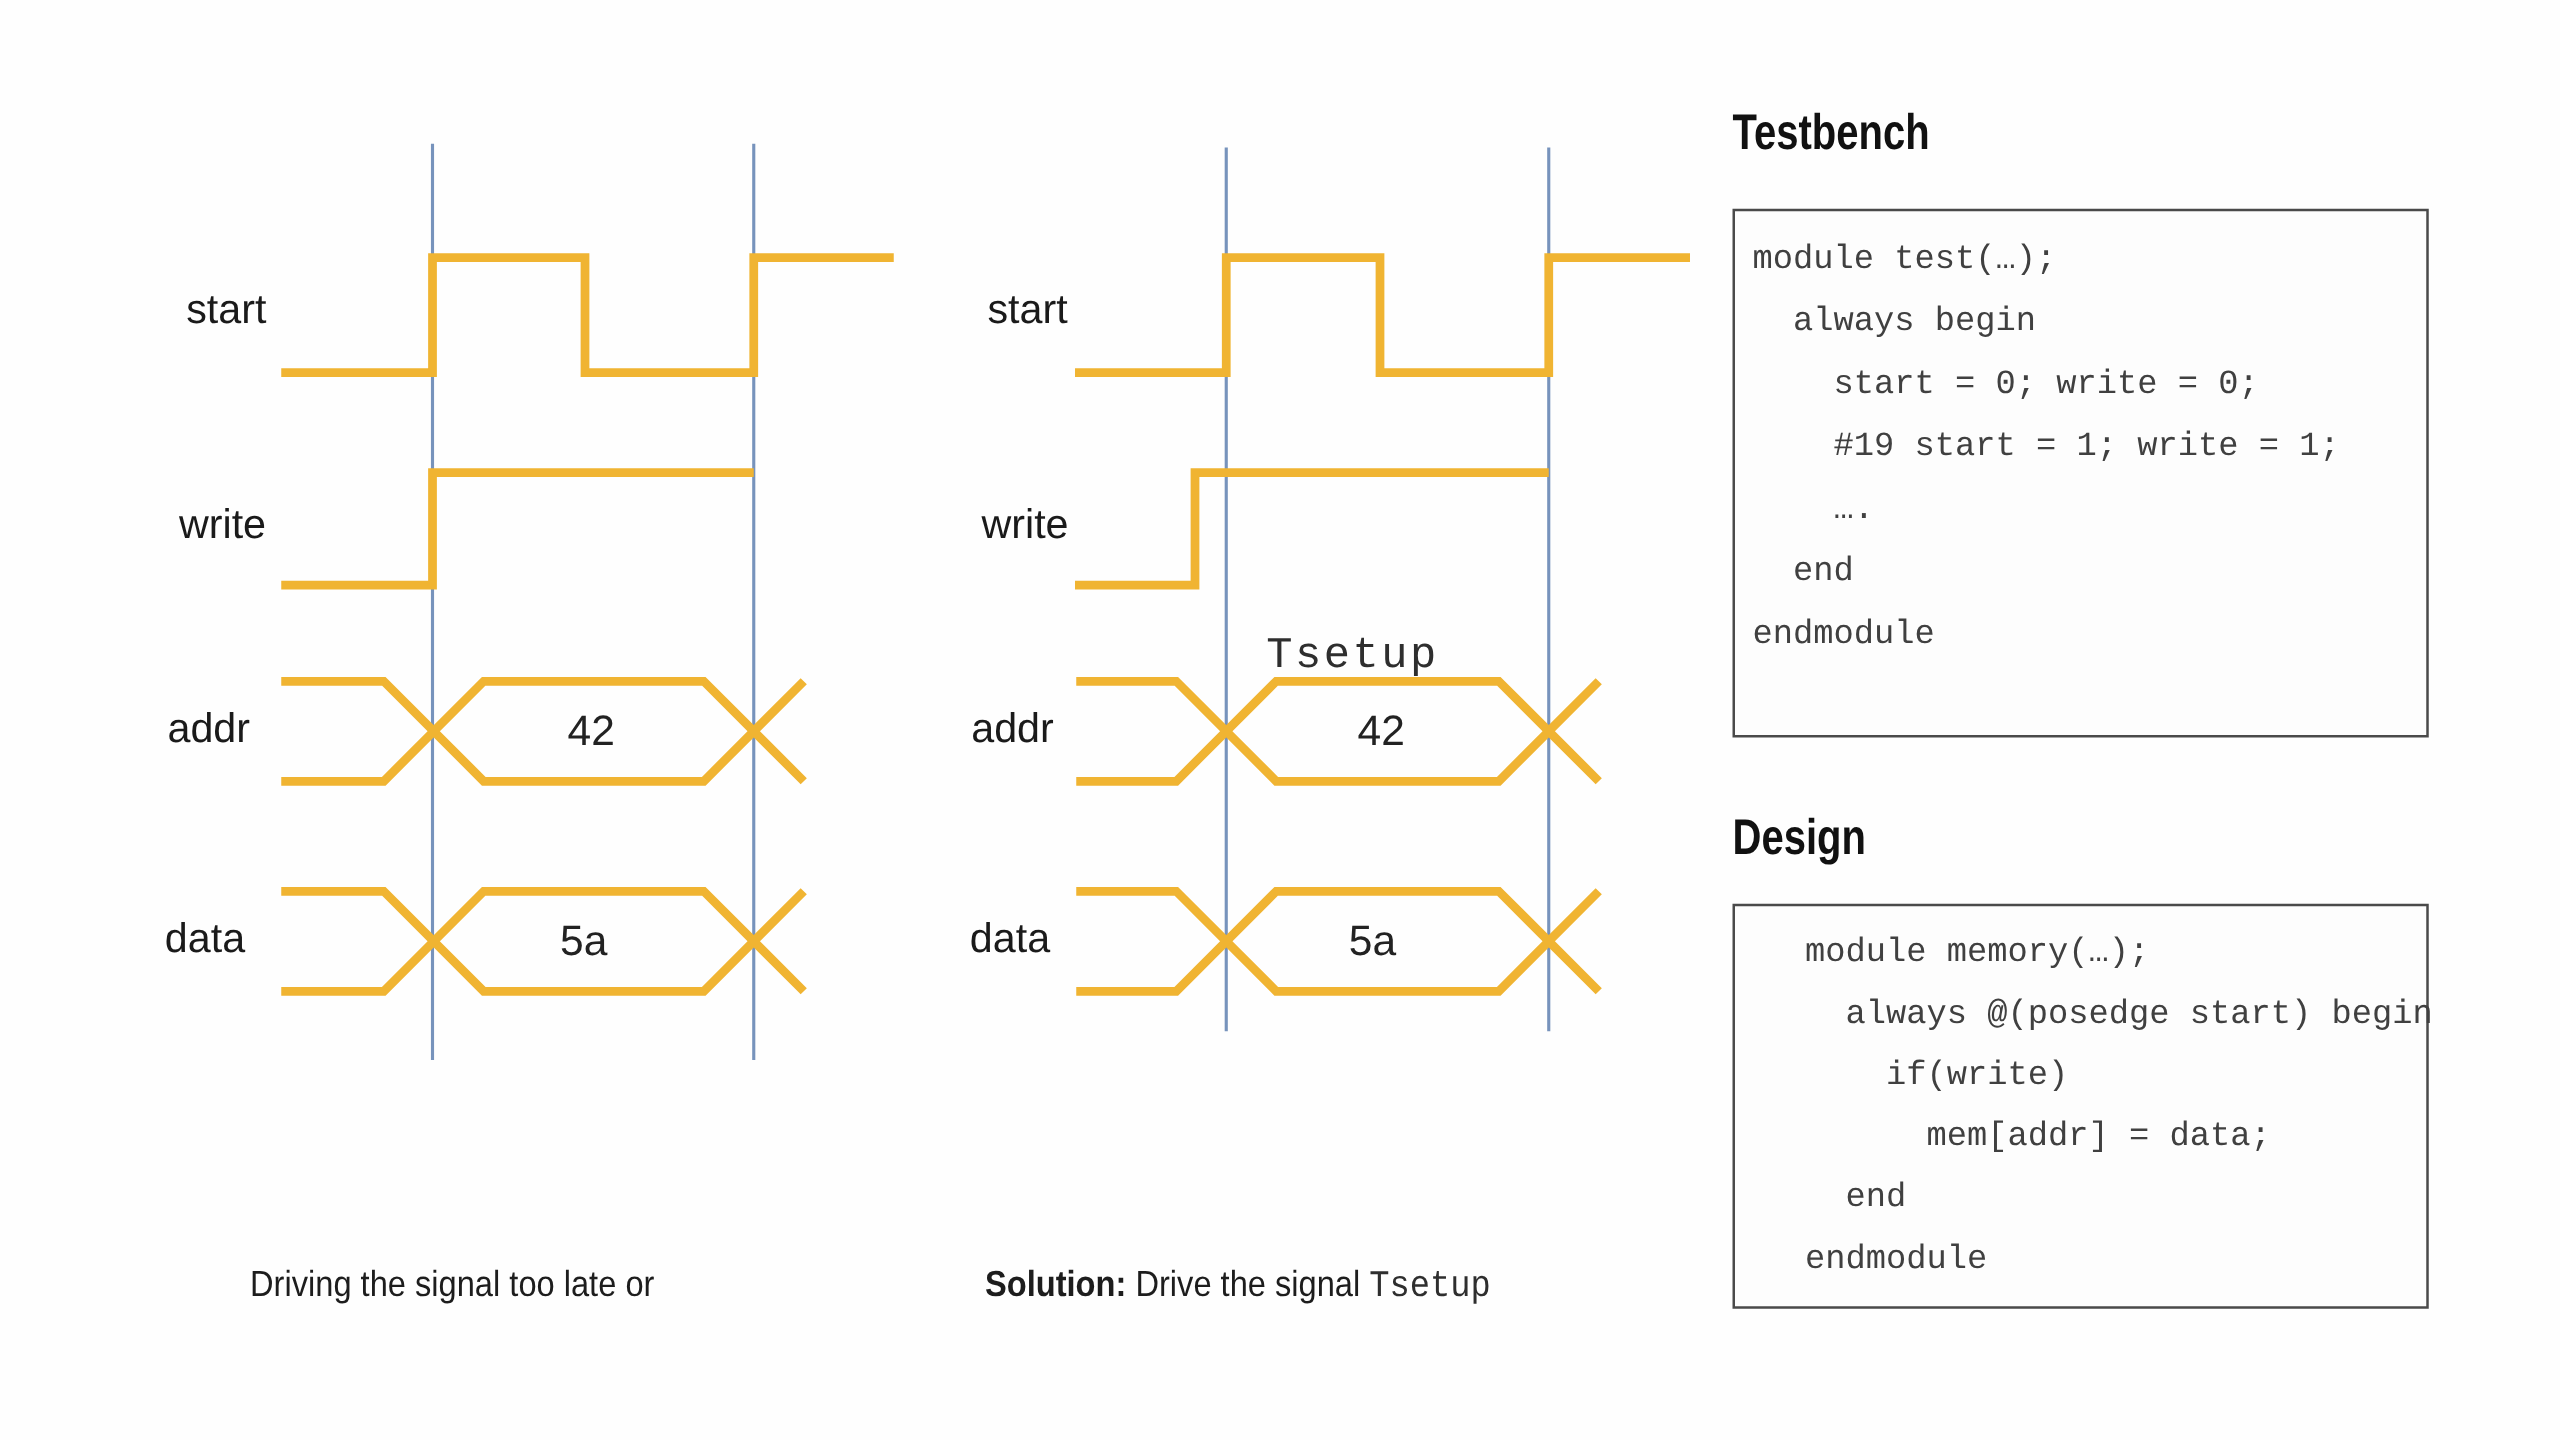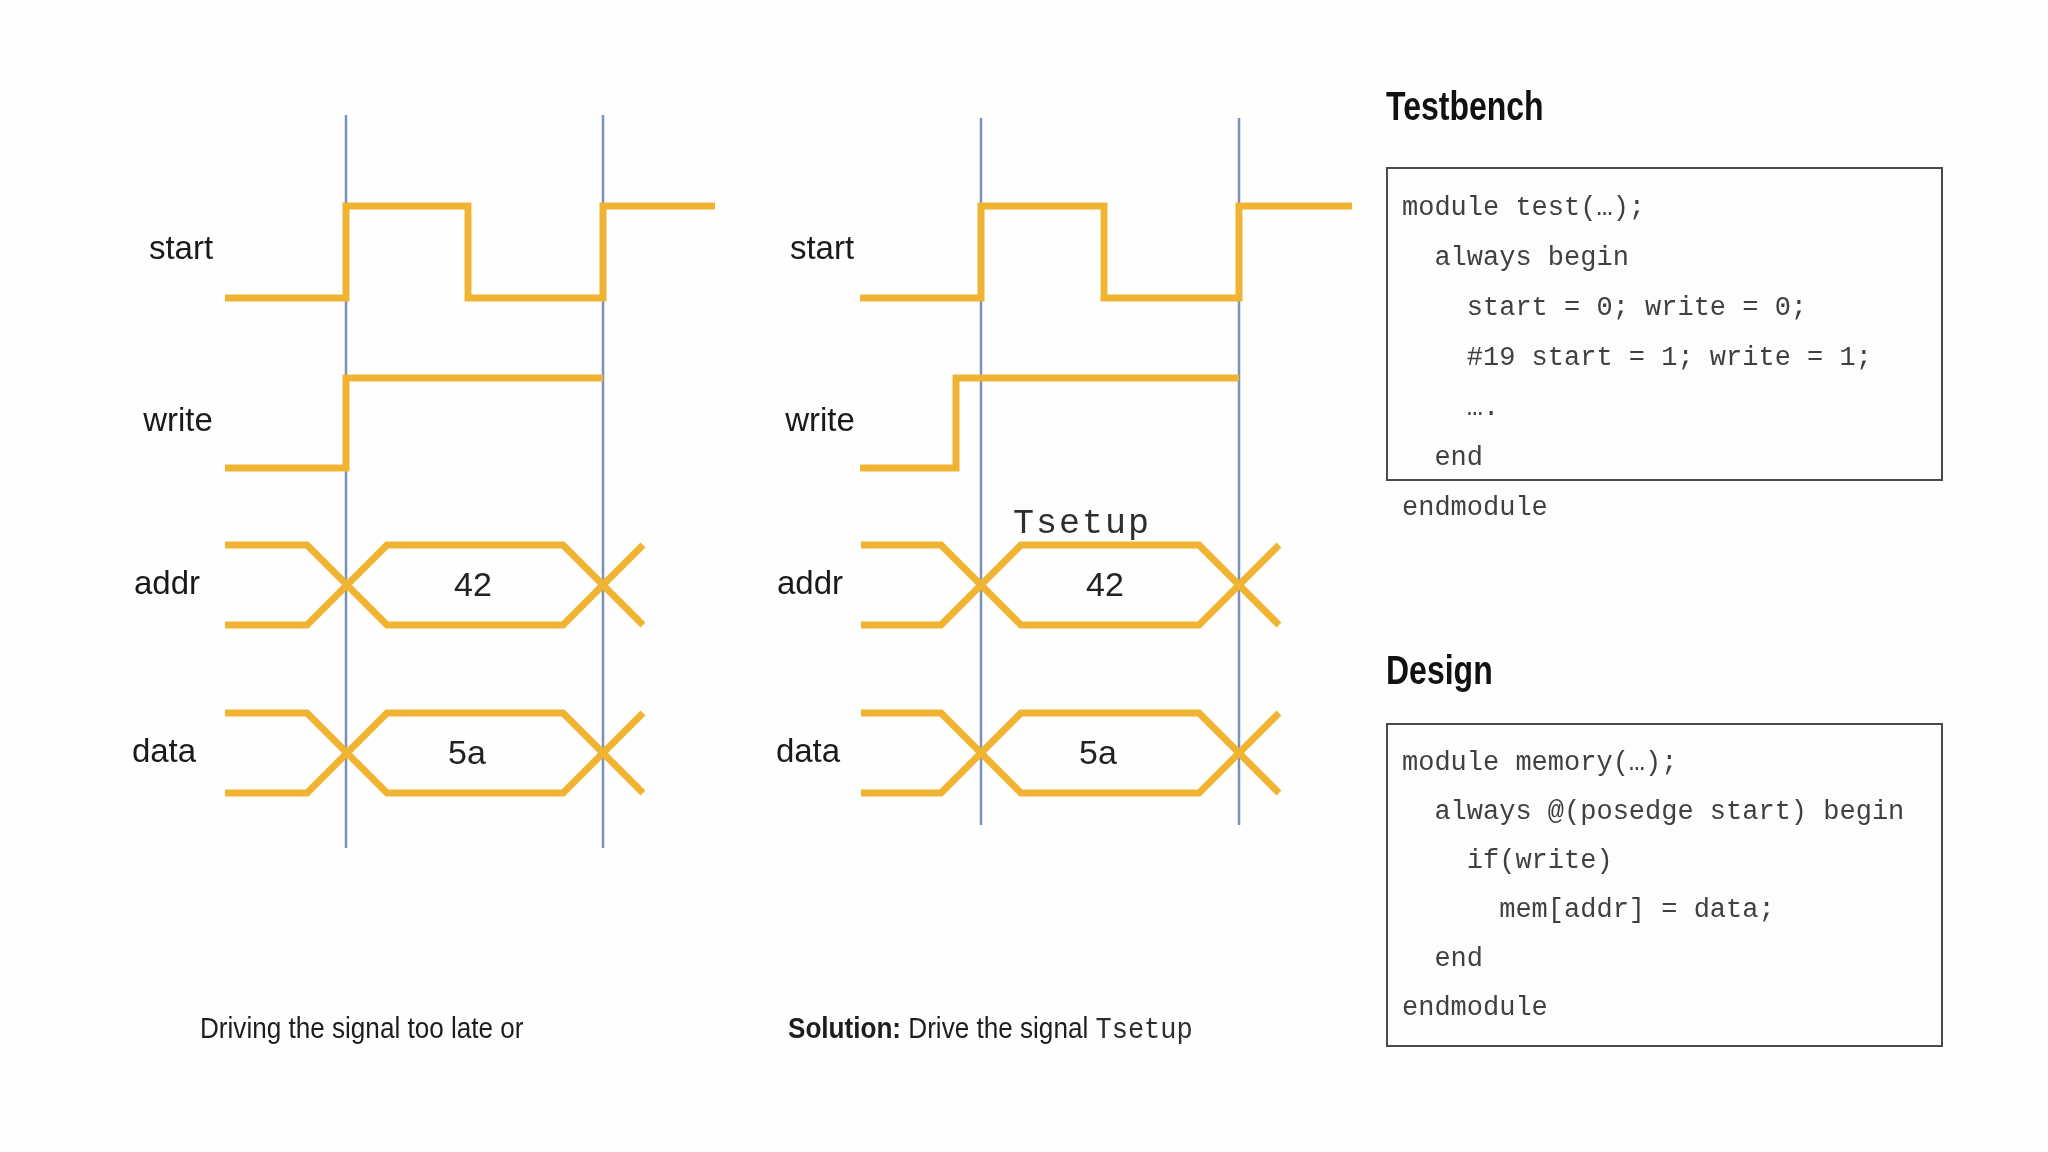--- a/index.html
+++ b/index.html
@@ -72,30 +72,30 @@
     white-space: pre;
   }
   .code-box {
     position: absolute;
     width: 557px;
     border: 2.5px solid #4a4a4a;
     background: #fdfdfd;
     box-sizing: border-box;
     padding: 14px 10px 0 14px;
   }
-  .code-box.testbench { left: 1386px; top: 167px; height: 314px; }
+  .code-box.testbench { left: 1386px; top: 167px; height: 423px; }
   .code-box.design    { left: 1386px; top: 723px; height: 324px; }
   .code-line {
     font-family: "Liberation Mono", monospace;
     font-size: 27px;
     line-height: 50px;
     color: #404040;
     white-space: pre;
   }
-  .code-box.design .code-line { line-height: 49px; }
+  .code-box.design .code-line { line-height: 49px; margin-left: 42px; }
 </style>
 </head>
 <body>
 
 <div class="canvas">
 
   <svg class="diagram-layer" width="2048" height="1152" viewBox="0 0 2048 1152">
 
     <g>
       <line class="clk" x1="346" y1="115" x2="346" y2="848" stroke="#7793BC"></line>

